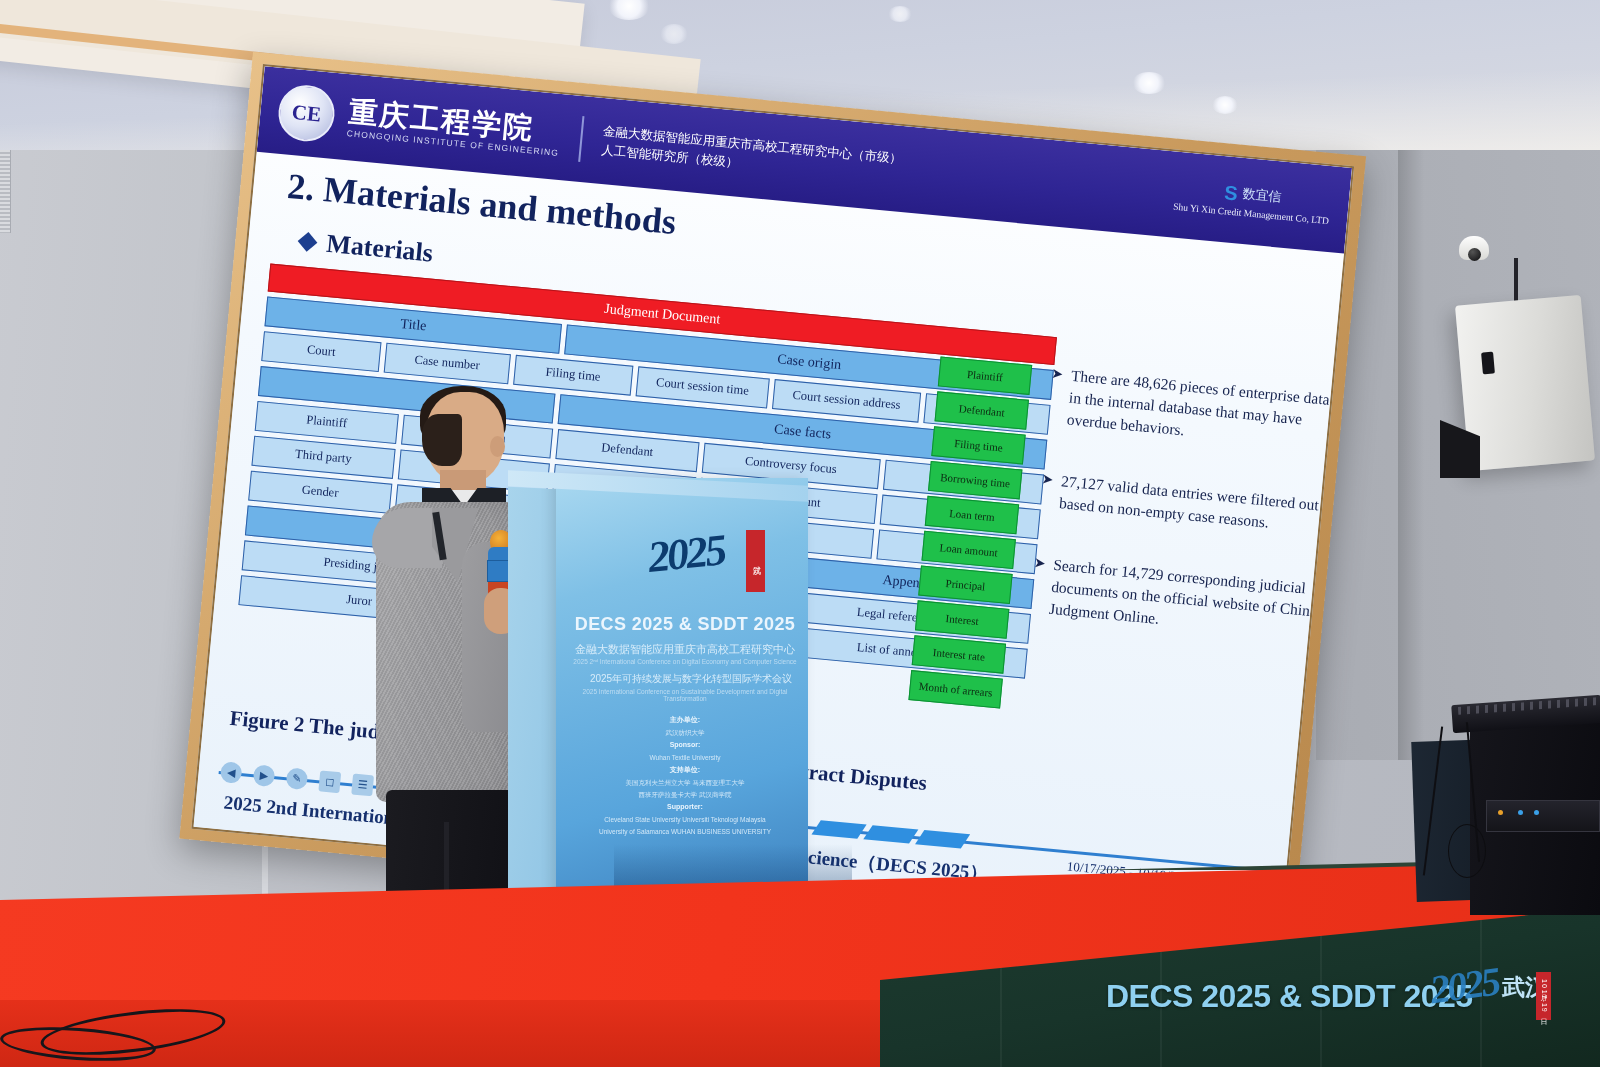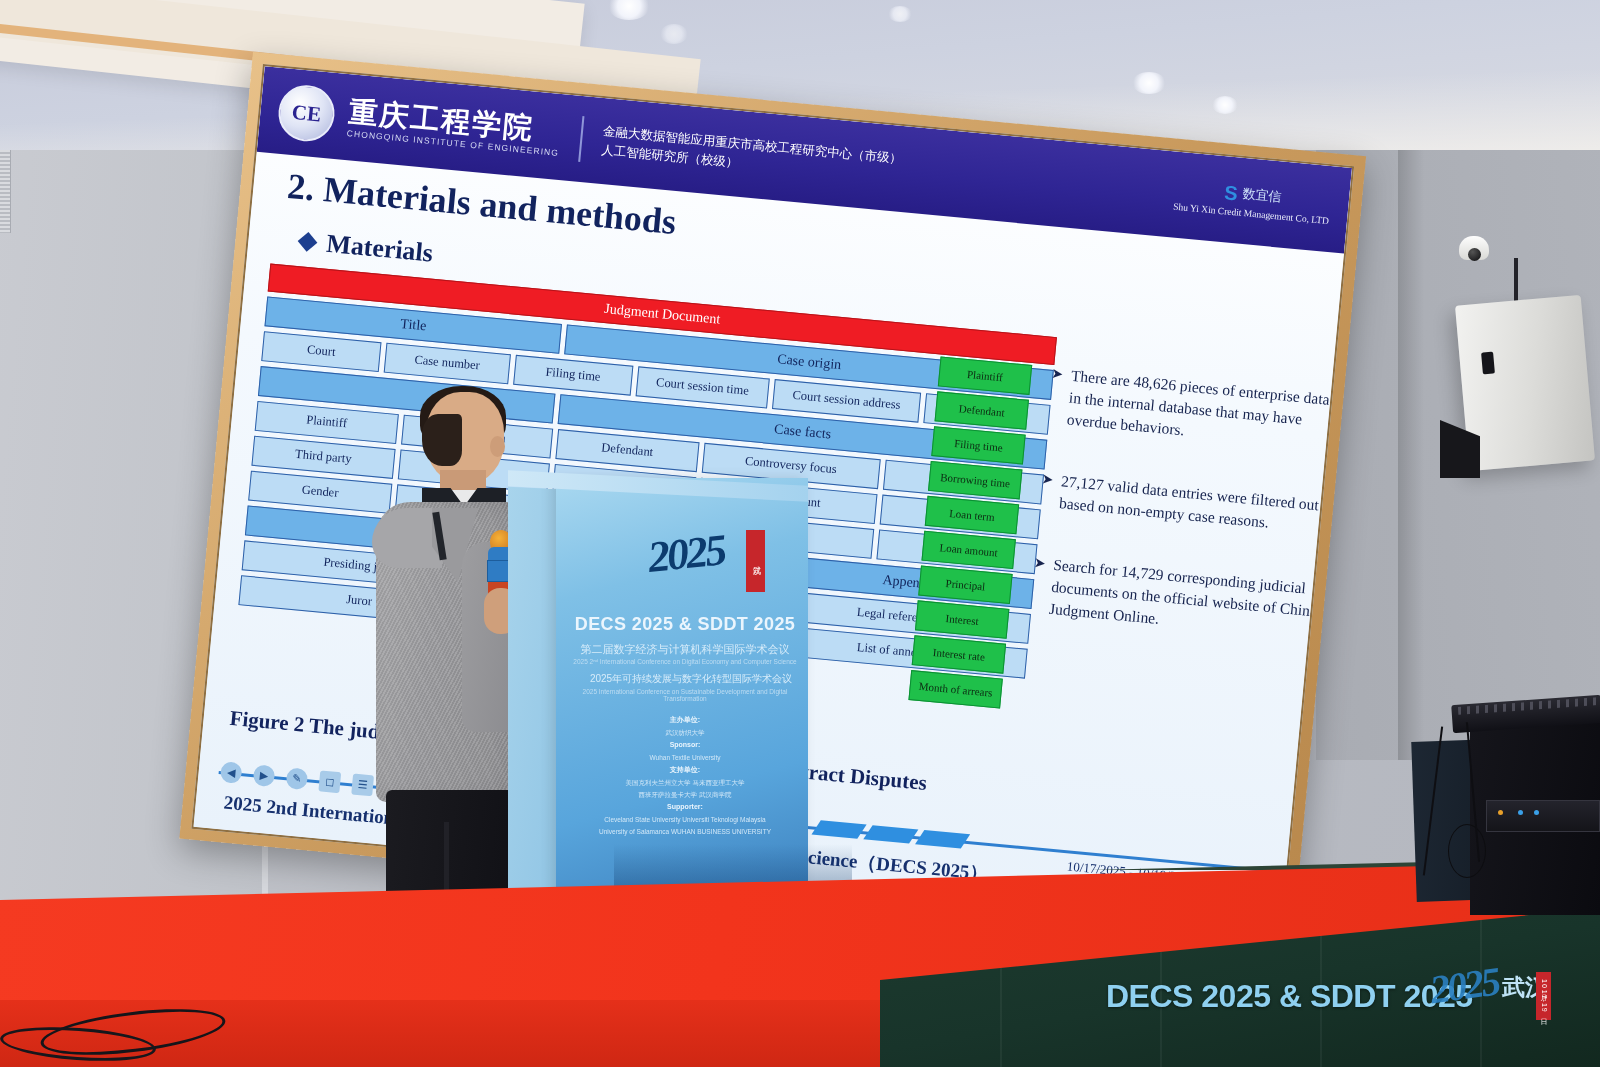--- a/index.html
+++ b/index.html
@@ -428,21 +428,21 @@
   <div class="podium">
     <div class="pod-left"></div>
     <div class="pod-face">
       <div class="pod-city"></div>
       <div class="pod-tag">DECS 2025 · Wuhan China</div>
     </div>
     <div class="pod-top"></div>
     <div class="pod-snake">2025</div>
     <div class="pod-seal">武汉</div>
     <div class="pod-title">DECS 2025 &amp; SDDT 2025</div>
-    <div class="pod-cn1">第二届数字经济与计算机科学国际学术会议</div>
+    <div class="pod-cn1">金融大数据智能应用重庆市高校工程研究中心</div>
     <div class="pod-en1">2025 2ⁿᵈ International Conference on Digital Economy and Computer Science</div>
     <div class="pod-cn2">2025年可持续发展与数字化转型国际学术会议</div>
     <div class="pod-en2">2025 International Conference on Sustainable Development and Digital Transformation</div>
     <div class="pod-credits">
       <div><b>主办单位:</b></div>
       <div>武汉纺织大学</div>
       <div><b>Sponsor:</b></div>
       <div>Wuhan Textile University</div>
       <div><b>支持单位:</b></div>
       <div>美国克利夫兰州立大学 马来西亚理工大学</div>

